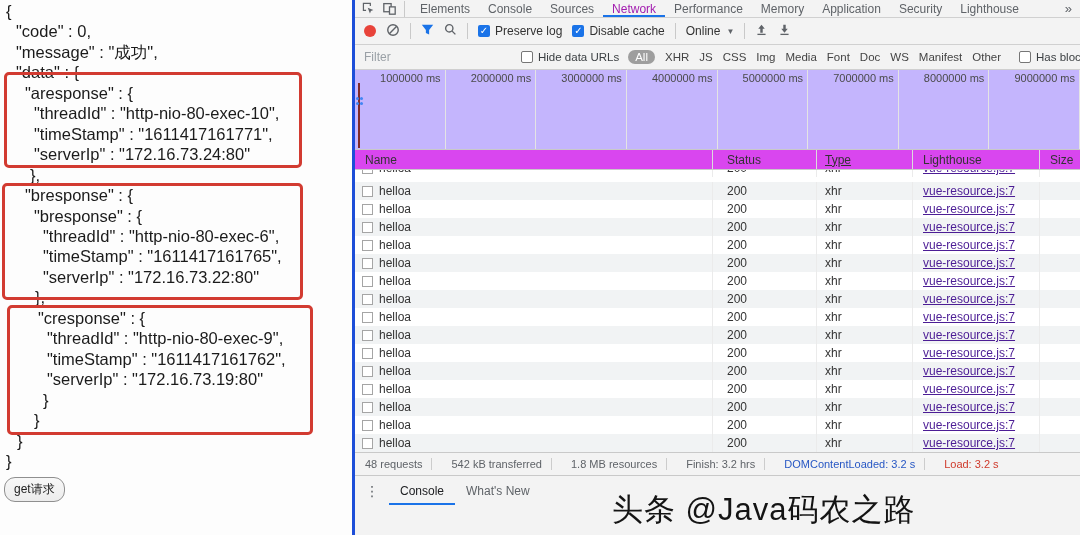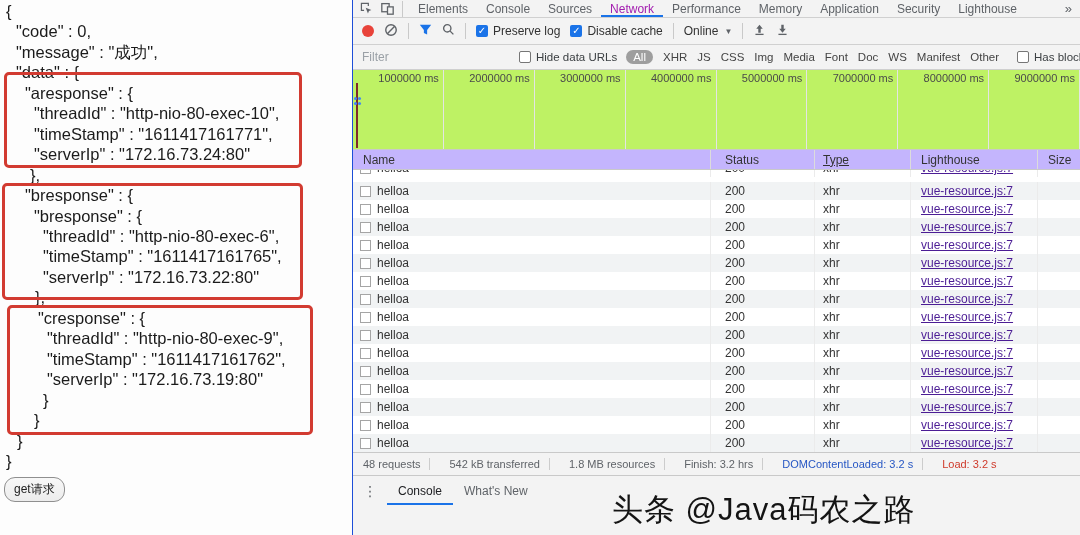--- a/index.html
+++ b/index.html
@@ -14,21 +14,21 @@
   .json-line { white-space:pre; }
   .red-box { position:absolute; border:3px solid #d23b31; border-radius:5px; background:transparent; pointer-events:none; }
   .red-box.b1 { left:4px;  top:72px;  width:298px; height:96px;  }
   .red-box.b2 { left:2px;  top:183px; width:301px; height:117px; }
   .red-box.b3 { left:7px;  top:305px; width:306px; height:130px; }
   .get-btn { position:absolute; left:4px; top:477px; font-size:12px; color:#222;
              padding:3px 9px; background:linear-gradient(#f8f8f8,#ececec);
              border:1px solid #8f8f8f; border-radius:11px; font-family:"Liberation Sans",sans-serif; }
 
   
-  .right-pane { position:absolute; left:352px; top:0; width:728px; height:535px; background:#f3f3f3; border-left:1px solid #1d4ed8; }
+  .right-pane { position:absolute; left:352px; top:0; width:728px; height:535px; background:#f3f3f3; border-left:3px solid #1d4ed8; }
 
   
   .tabs-bar { height:18px; display:flex; align-items:stretch; background:#f3f3f3; border-bottom:1px solid #d0d0d0; font-size:12px; color:#5f6368; overflow:hidden; }
   .tb-icons { display:flex; align-items:center; gap:8px; padding:0 6px 0 7px; }
   .tb-icons svg { display:block; }
   .tabs-list { display:flex; flex:1; }
   .tab { padding:0 9px; display:flex; align-items:center; cursor:default; }
   .tab.active { color:#a21caf; box-shadow: inset 0 -2px 0 #1a73e8; }
   .tab-overflow { display:flex; align-items:center; padding:0 8px 0 2px; font-size:13px; color:#5f6368; }
 
@@ -43,29 +43,29 @@
   .caret { font-size:8px; color:#5f6368; }
 
   
   .filter-bar { height:25px; display:flex; align-items:center; background:#f3f3f3; border-bottom:1px solid #cfcfcf; padding-left:9px; gap:9px; font-size:11.5px; color:#3c4043; overflow:hidden; white-space:nowrap; }
   .filter-input { width:148px; border:none; outline:none; background:transparent; font-size:12px; color:#333; font-family:"Liberation Sans",sans-serif; }
   .filter-input::placeholder { color:#9aa0a6; }
   .pill { background:#9e9e9e; color:#fff; padding:1px 7px; border-radius:9px; }
   .ftype { color:#444; }
 
   
-  .overview { height:80px; background:#bef264; border-bottom:1px solid #c9c9c9; display:flex; position:relative; }
+  .overview { height:80px; background:#c4b5fd; border-bottom:1px solid #c9c9c9; display:flex; position:relative; }
   .ov-col { flex:1; border-right:1px solid #e4e4e4; font-size:11px; color:#4a4a4a; text-align:right; padding:2px 4px 0 0; }
   .ov-redline { position:absolute; left:3px; top:13px; bottom:1px; width:2px; background:#7e2a2a; }
   .ov-dots { position:absolute; left:1px; top:27px; width:3px; height:3px; background:#4285f4; border-radius:50%;
              box-shadow: 4px 0 0 #4285f4, 0 5px 0 #4285f4, 4px 5px 0 #4285f4; }
 
   
   .grid-cols { display:grid; grid-template-columns:358px 104px 96px 127px 43px; }
-  .table-header { height:20px; background:#c4b5fd; border-bottom:1px solid #c9c9c9; font-size:12px; color:#333; }
+  .table-header { height:20px; background:#d946ef; border-bottom:1px solid #c9c9c9; font-size:12px; color:#333; }
   .th { display:flex; align-items:center; border-right:1px solid #dcdcdc; height:100%; }
   .th.c-name { padding-left:10px; } .th.c-status { padding-left:14px; } .th.c-type { padding-left:8px;text-decoration:underline; }
   .th.c-init { padding-left:10px; } .th.c-size { padding-left:10px; border-right:none; }
 
   .partial-row { height:12px; overflow:hidden; background:#fff; }
   .partial-row .net-row { margin-top:-11px; background:#fff; }
 
   .rows-host { background:#fff; }
   .net-row { height:18px; font-size:12px; color:#333; align-items:center; background:#fff; }
   .net-row.alt { background:#f1f3f4; }

